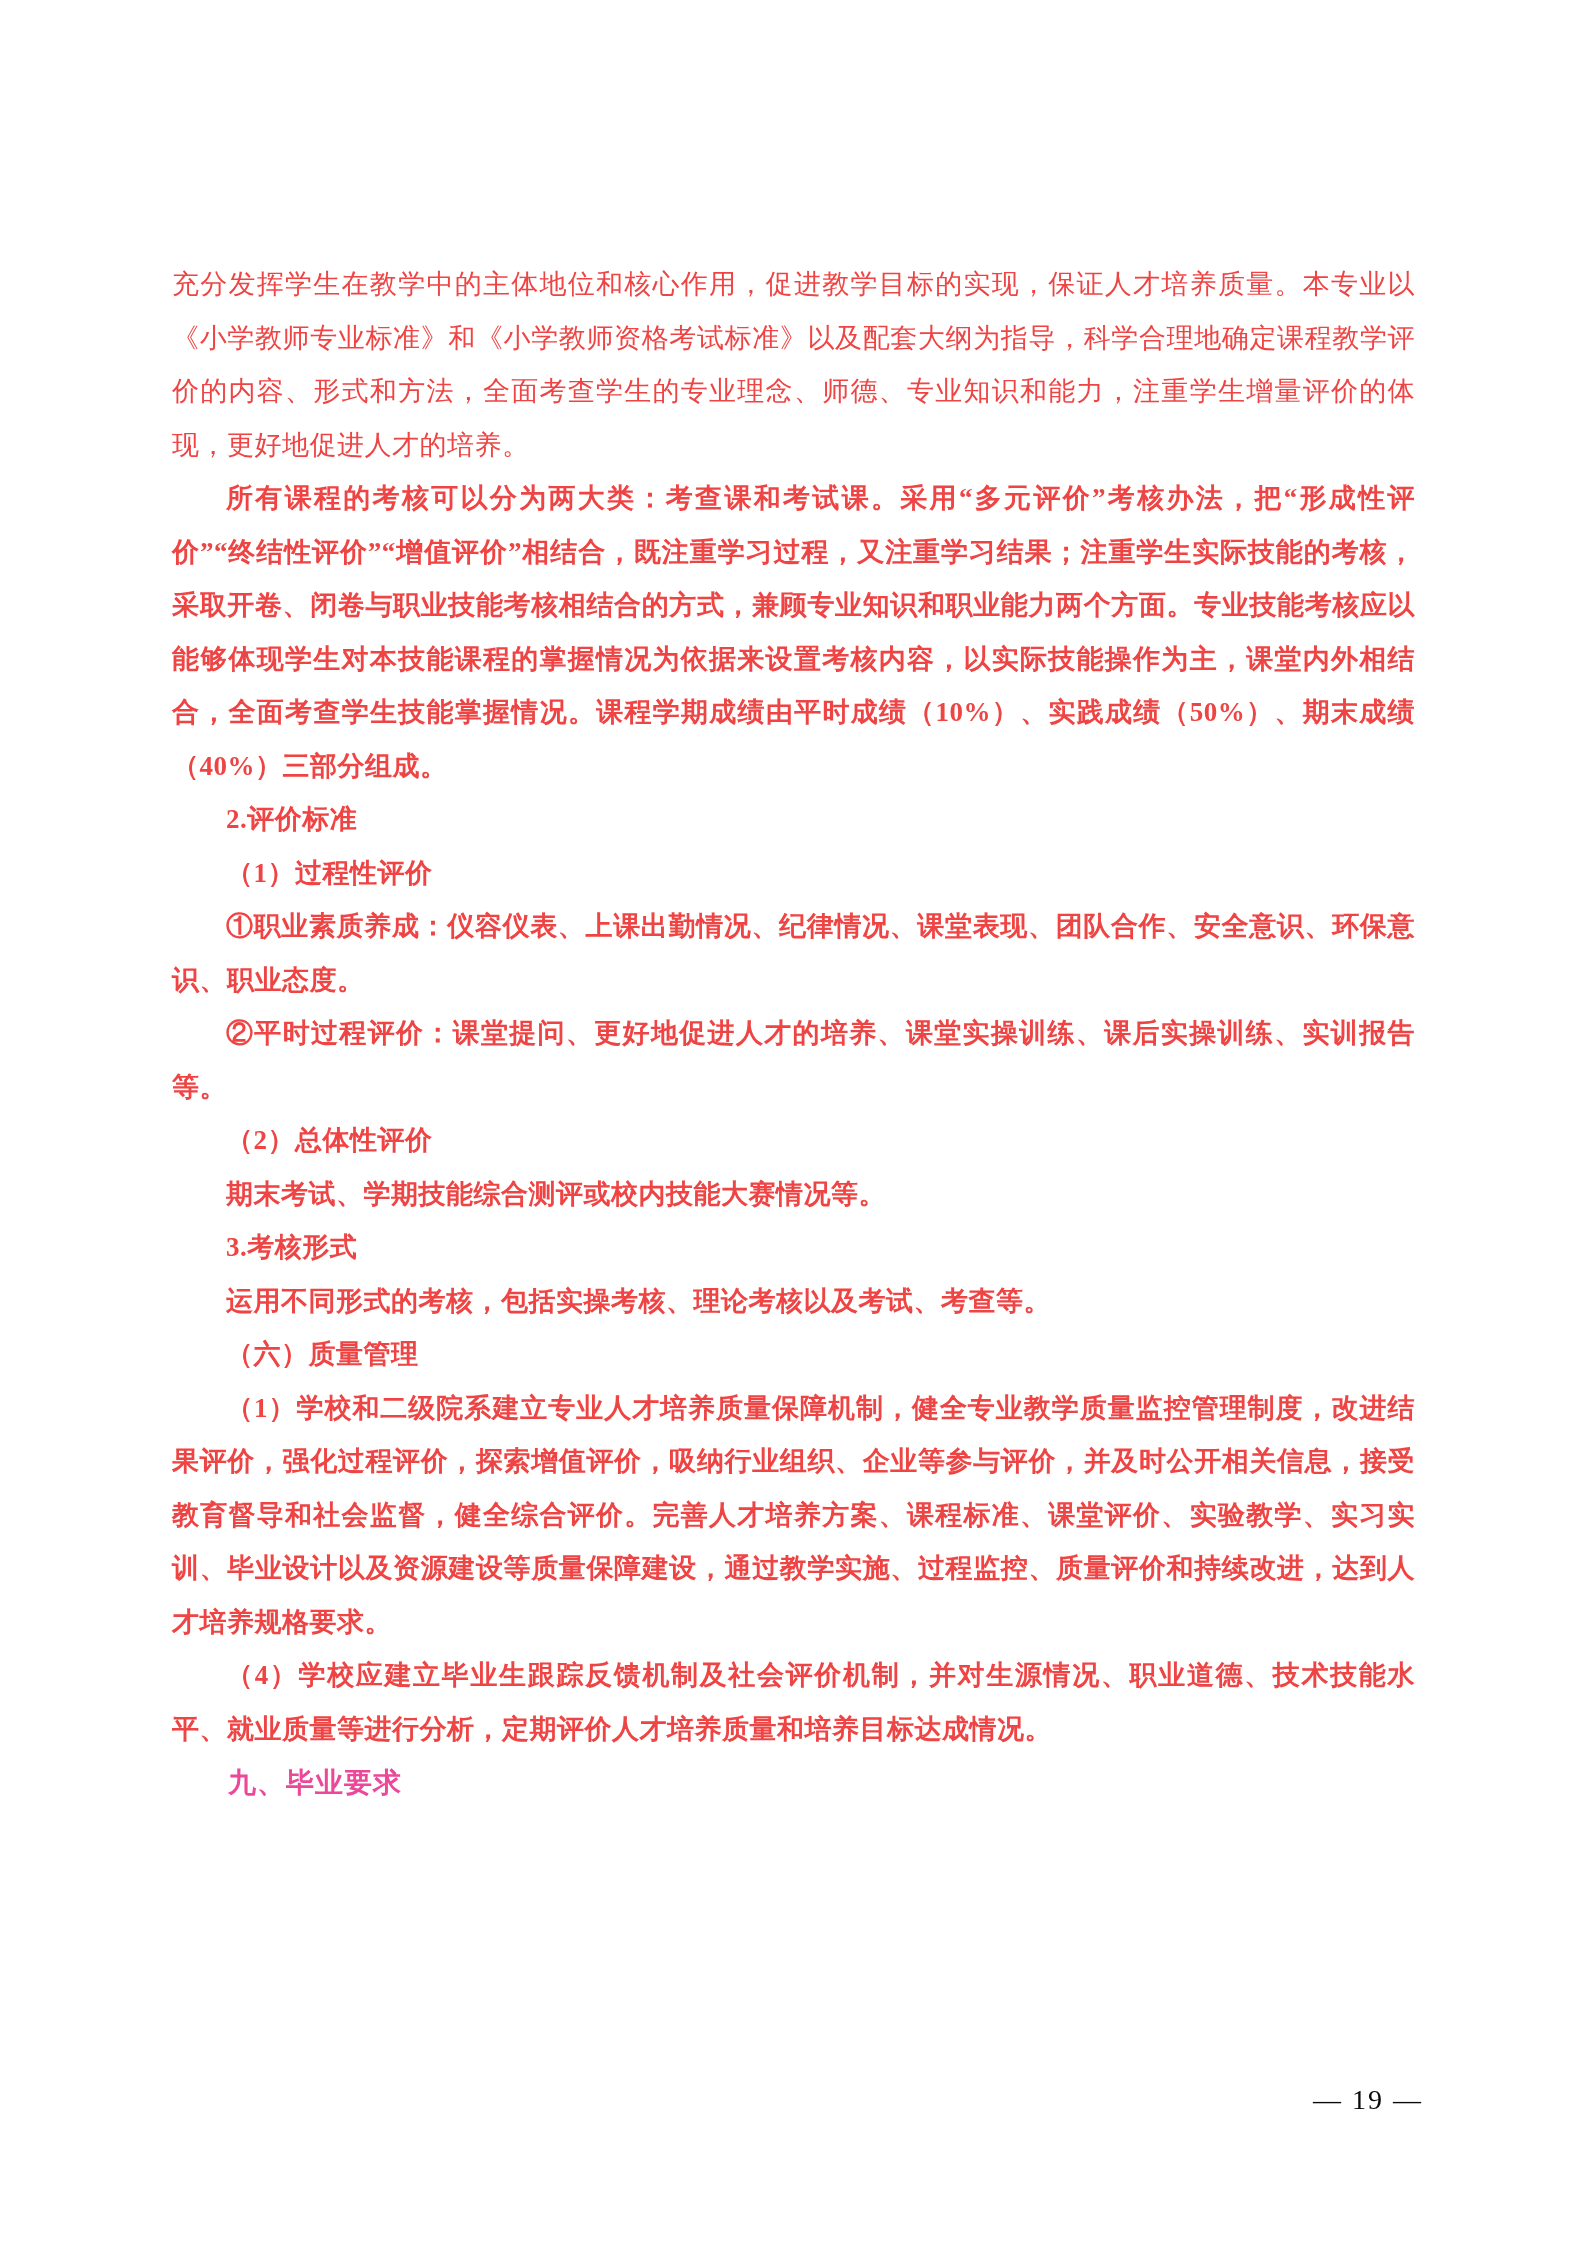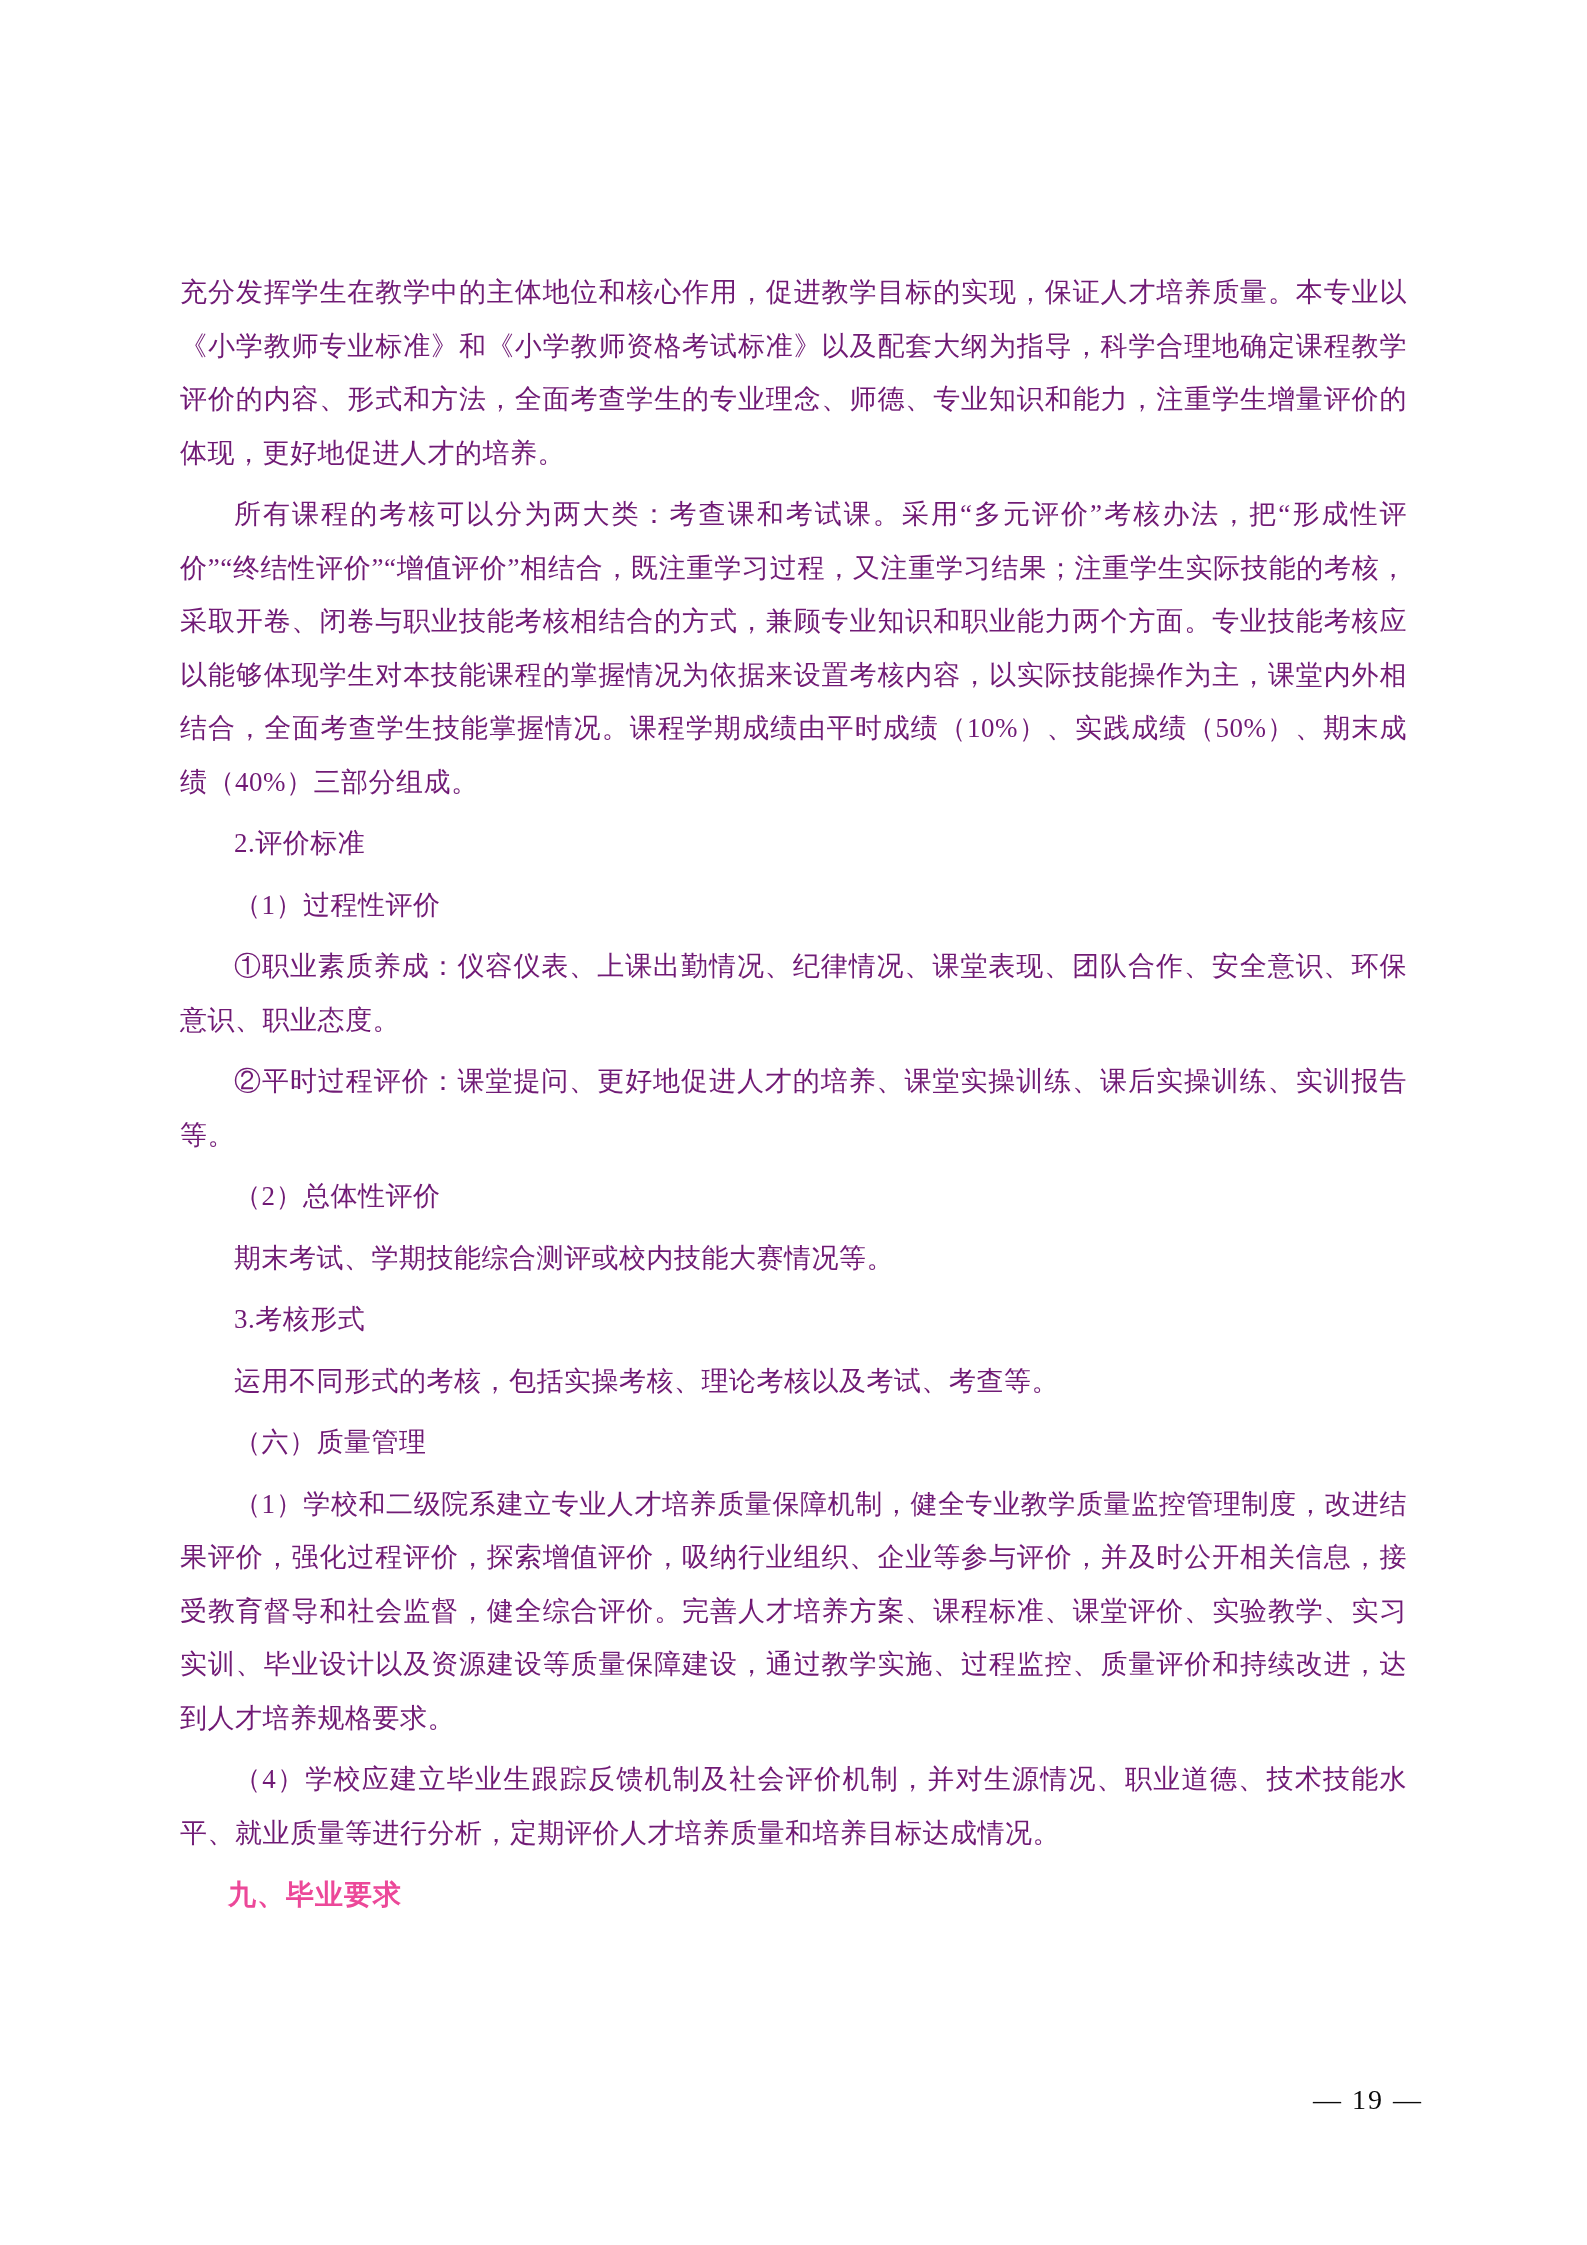--- a/index.html
+++ b/index.html
@@ -19,32 +19,33 @@
     inset: 0;
     background: #ffffff;
   }
   .content {
     position: absolute;
     left: 172px;
     top: 258px;
     width: 1243px;
   }
   .para {
-    margin: 8px;
+    margin: 0;
     padding: 0;
     font-size: 27px;
     line-height: 53.5px;
     letter-spacing: 0.5px;
-    color: #701a75;
+    color: #ef4444;
     text-align: justify;
     text-justify: inter-ideograph;
     word-break: normal;
   }
   .para.indent {
     text-indent: 2em;
+    font-weight: bold;
   }
   .section-heading {
     margin: 0;
     padding: 0;
     font-family: "Liberation Sans", "DejaVu Sans", sans-serif;
     font-weight: 700;
     font-size: 28px;
     line-height: 53.5px;
     letter-spacing: 1px;
     text-indent: 2em;

